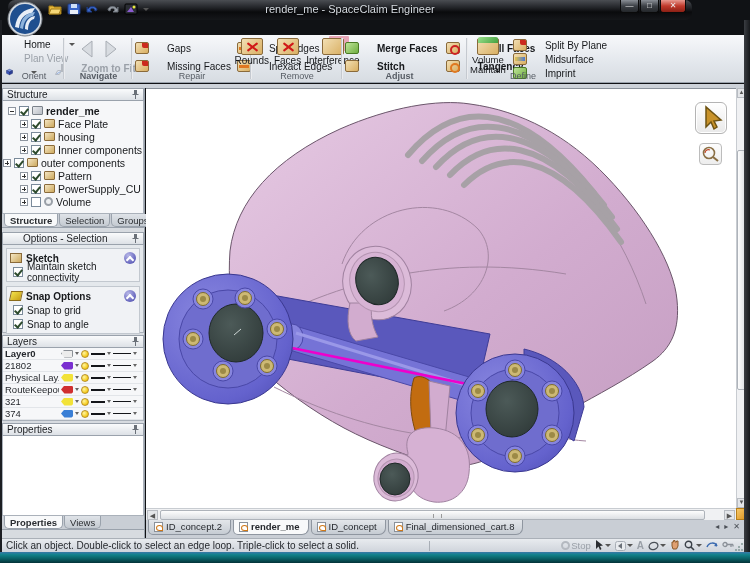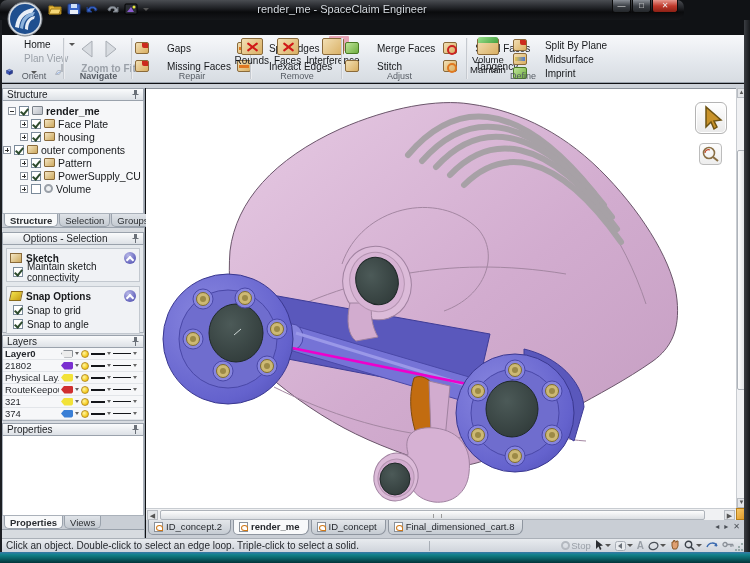--- a/index.html
+++ b/index.html
@@ -1,21 +1,21 @@
 <!DOCTYPE html>
 <html><head>
 <meta charset="utf-8">
 <style>
   * { margin:0; padding:0; box-sizing:border-box; }
   html,body { width:750px; height:563px; overflow:hidden; background:#000;
     font-family:"Liberation Sans", sans-serif; }
   #app { position:relative; width:750px; height:563px; background:#101215; }
 
   
-  #titlebar { position:absolute; left:0; top:0; width:684px; height:20px;
+  #titlebar { position:absolute; left:8px; top:0; width:684px; height:20px;
     background:linear-gradient(180deg,#4a4d52 0%,#202226 40%,#0a0b0d 60%,#15171a 100%);border-radius:7px; }
   #title-text { position:absolute; left:0; right:0; top:3px; text-align:center;
     font-size:11px; color:#d6dbe1; text-shadow:0 1px 2px #000; }
   #winbtns { position:absolute; right:6px; top:0; display:flex; }
   .wbtn { width:19px; height:13px; border:1px solid #0a0a0a; border-top:none;
     border-radius:0 0 3px 3px; background:linear-gradient(180deg,#8a8f96,#3c4046 50%,#24272b);
     color:#eee; font-size:8px; line-height:11px; text-align:center; margin-left:1px; }
   .wbtn.close { width:26px; background:linear-gradient(180deg,#e89a90,#c0392b 50%,#8c2015); }
   #frameL { position:absolute; left:0; top:20px; width:2px; height:532px; background:#1c1e22; }
   #frameR { position:absolute; left:744px; top:20px; width:6px; height:532px;
@@ -339,21 +339,21 @@
         </div>
         <div class="bigbtn">
           <span class="ribig stack"></span>
           <span>Interference</span>
         </div>
       </div>
       <div class="glabel">Remove</div>
     </div>
     <div class="gsep" style="left:339px;"></div>
 
-    <div class="rgroup" style="left:343px; width:109px;">
+    <div class="rgroup" style="left:343px; width:109px;font-weight:bold;">
       <div style="display:flex; gap:8px; margin-top:6px;">
         <div>
           <div class="ritem">
             <span class="ri green"></span>
             <span>Merge Faces</span>
           </div>
           <div class="ritem" style="margin-top:4px;">
             <span class="ri"></span>
             <span>Stitch</span>
           </div>
@@ -419,20 +419,26 @@
         <span class="exp plus"></span>
         <span class="cb checked"></span>
         <span class="tico"></span>
         <span class="lbl">Face Plate</span>
       </div>
       <div class="trow" style="padding-left:17px;">
         <span class="exp plus"></span>
         <span class="cb checked"></span>
         <span class="tico"></span>
         <span class="lbl">housing</span>
+      </div>
+      <div class="trow" style="padding-left:17px;">
+        <span class="exp plus"></span>
+        <span class="cb checked"></span>
+        <span class="tico"></span>
+        <span class="lbl">Inner components</span>
       </div>
       <div class="trow" style="">
         <span class="exp plus"></span>
         <span class="cb checked"></span>
         <span class="tico"></span>
         <span class="lbl">outer components</span>
       </div>
       <div class="trow" style="padding-left:17px;">
         <span class="exp plus"></span>
         <span class="cb checked"></span>

